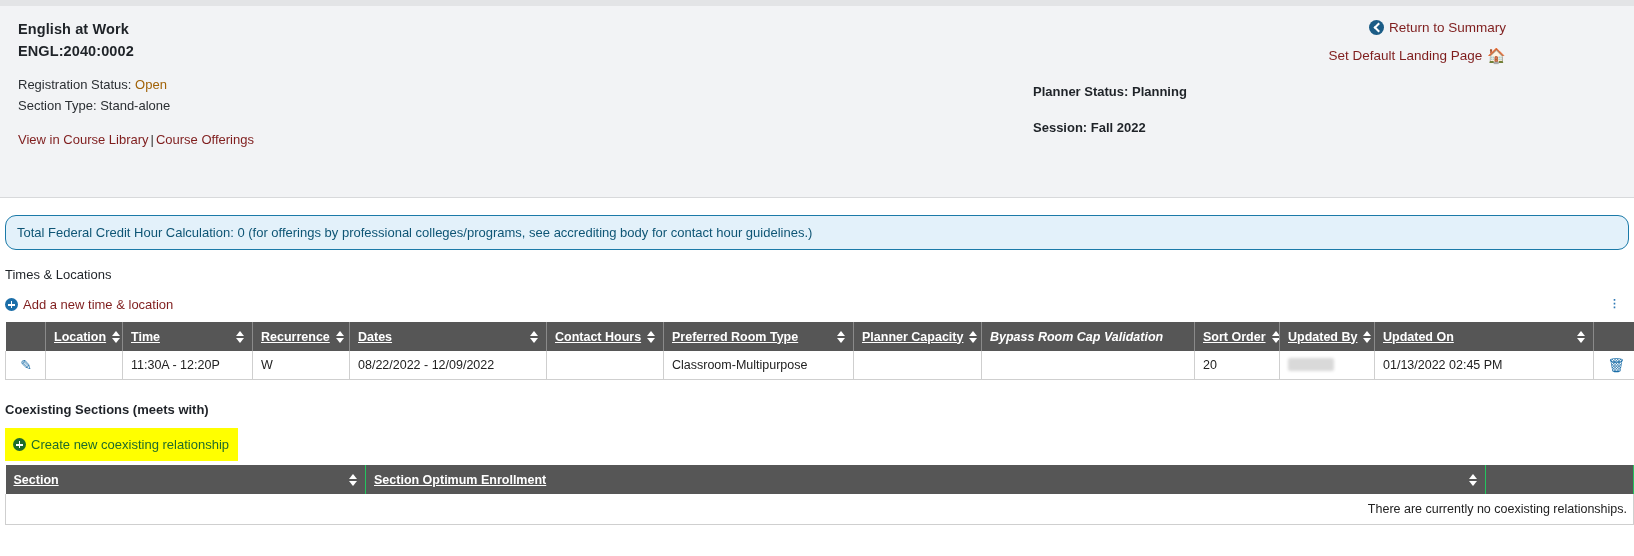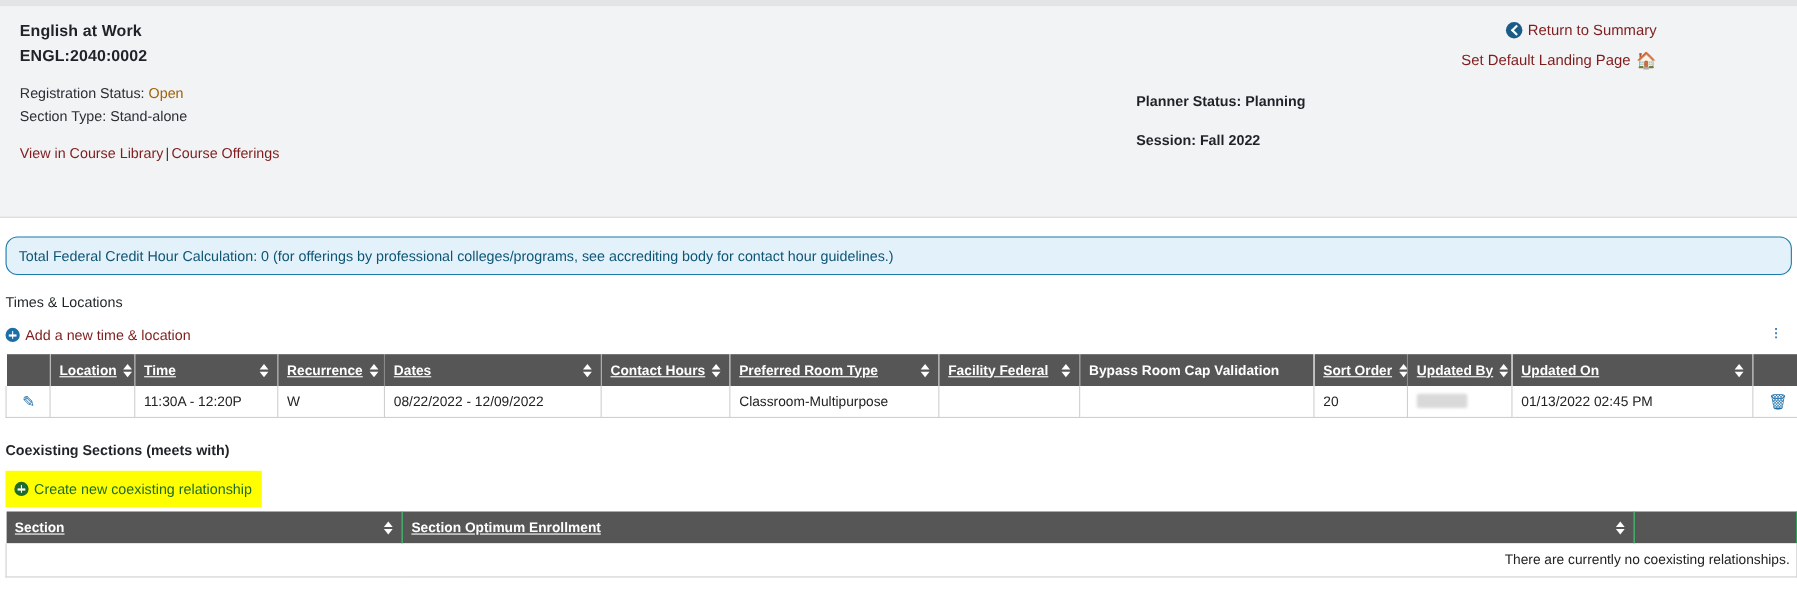--- a/index.html
+++ b/index.html
@@ -180,21 +180,21 @@
     overflow: hidden;
   }
   table.grid thead th:first-child { border-left: none; }
   table.grid thead th .th-in {
     display: flex;
     align-items: center;
     justify-content: space-between;
     width: 100%;
   }
   table.grid thead th .th-txt { text-decoration: underline; }
-  table.grid thead th .th-txt.plain { text-decoration: none; }
+  table.grid thead th .th-txt.plain { text-decoration: none; font-style: italic; }
   .sorter {
     display: inline-block;
     width: 9px;
     position: relative;
     height: 13px;
     flex: 0 0 9px;
     margin-left: 6px;
   }
   .sorter::before, .sorter::after {
     content: "";
@@ -399,21 +399,21 @@
           </div>
         </th>
         <th>
           <div class="th-in">
             <span class="th-txt">Preferred Room Type</span>
             <span class="sorter"></span>
           </div>
         </th>
         <th>
           <div class="th-in">
-            <span class="th-txt">Facility Federal</span>
+            <span class="th-txt">Planner Capacity</span>
             <span class="sorter"></span>
           </div>
         </th>
         <th>
           <div class="th-in">
             <span class="th-txt plain">Bypass Room Cap Validation</span>
           </div>
         </th>
         <th>
           <div class="th-in">

